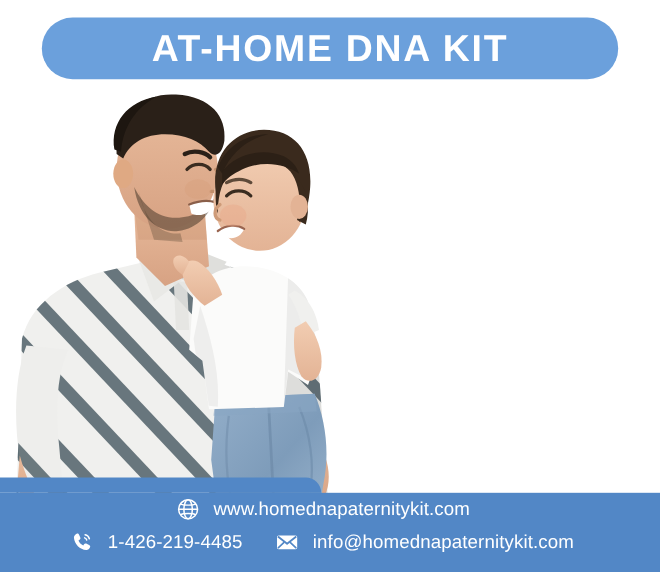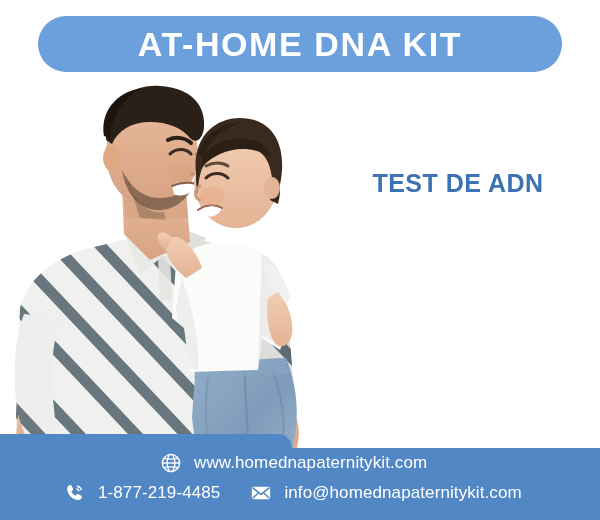--- a/index.html
+++ b/index.html
@@ -304,21 +304,20 @@
         <path d="M198,132 C206,126 216,126 222,130" stroke="#9a6550" stroke-width="2" fill="none" stroke-linecap="round"></path>
 
         <ellipse cx="212" cy="118" rx="12" ry="10" fill="#e8a98a" opacity="0.45"></ellipse>
 
         <ellipse cx="272" cy="110" rx="8" ry="11" fill="#e3b395"></ellipse>
       </g>
     </svg>
   </div>
 
   <div class="headline-block">
-    <div class="headline-line">TEST DE ADN</div>
   </div>
 
   <div class="footer-left-block"></div>
   <div class="footer-bar">
     <div class="footer-rows">
 
       <div class="footer-row footer-row-1">
         <div class="footer-item">
           <svg class="footer-icon" viewBox="0 0 24 24">
             <circle cx="12" cy="12" r="9.4" fill="none" stroke="#ffffff" stroke-width="1.5"></circle>
@@ -338,21 +337,21 @@
                      C10.2 8.2 9.9 9.0 9.1 9.5 L8.0 10.2
                      C8.8 12.3 10.6 14.2 12.8 15.1 L13.5 14.0
                      C14.0 13.2 14.9 12.9 15.7 13.3 L18.5 14.6
                      C19.5 15.0 19.9 16.0 19.5 17.0
                      C18.9 18.6 17.4 19.8 15.7 19.7
                      C9.4 19.3 4.0 13.9 3.5 7.5
                      C3.4 5.8 4.6 4.0 6.2 3.4 Z" fill="#ffffff"></path>
             <path d="M14.6 4.6 C16.6 5.0 18.2 6.5 18.8 8.4" fill="none" stroke="#ffffff" stroke-width="1.5" stroke-linecap="round"></path>
             <path d="M14.1 7.6 C15.1 7.9 15.9 8.7 16.2 9.7" fill="none" stroke="#ffffff" stroke-width="1.5" stroke-linecap="round"></path>
           </svg>
-          <span class="footer-text">1-877-219-4485</span>
+          <span class="footer-text">1-426-219-4485</span>
         </div>
 
         <div class="footer-item">
           <svg class="footer-icon" viewBox="0 0 24 24">
             <rect x="2" y="5.2" width="20" height="13.6" rx="1.6" fill="#ffffff"></rect>
             <path d="M2.9 6.2 L12 13.4 L21.1 6.2" fill="none" stroke="#5287c6" stroke-width="1.8" stroke-linejoin="round"></path>
             <path d="M2.9 17.8 L9.2 11.8 M21.1 17.8 L14.8 11.8" fill="none" stroke="#5287c6" stroke-width="1.6"></path>
           </svg>
           <span class="footer-text">info@homednapaternitykit.com</span>
         </div>

